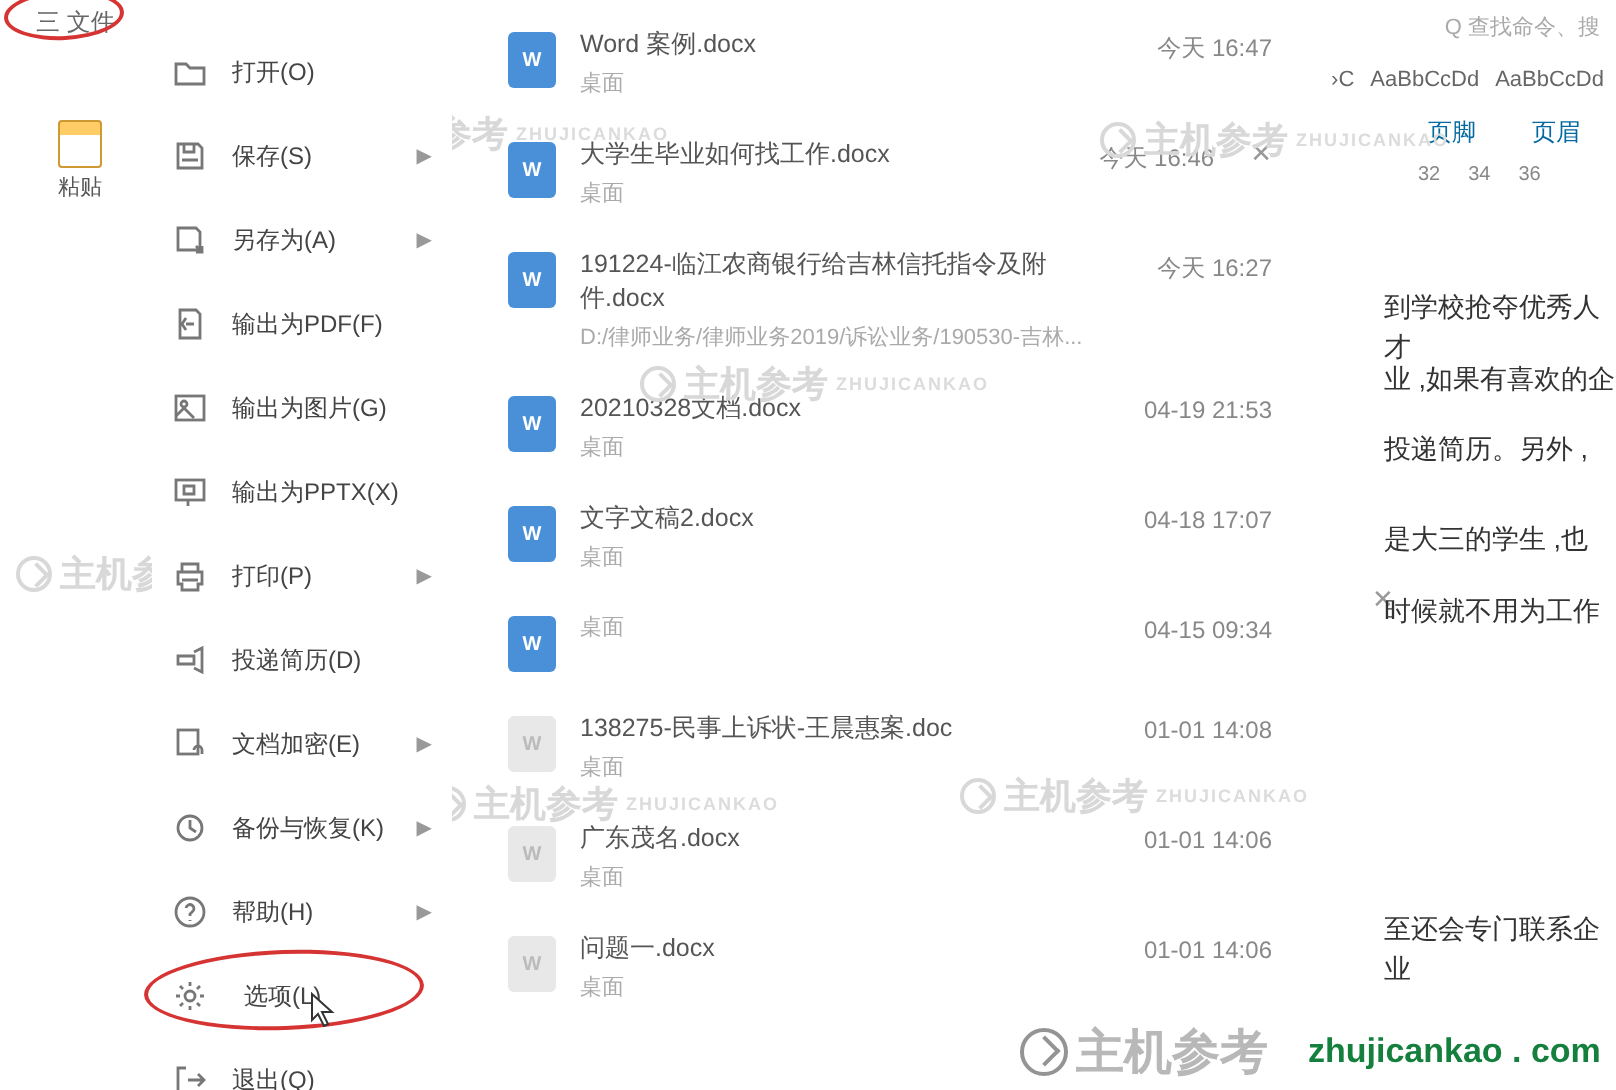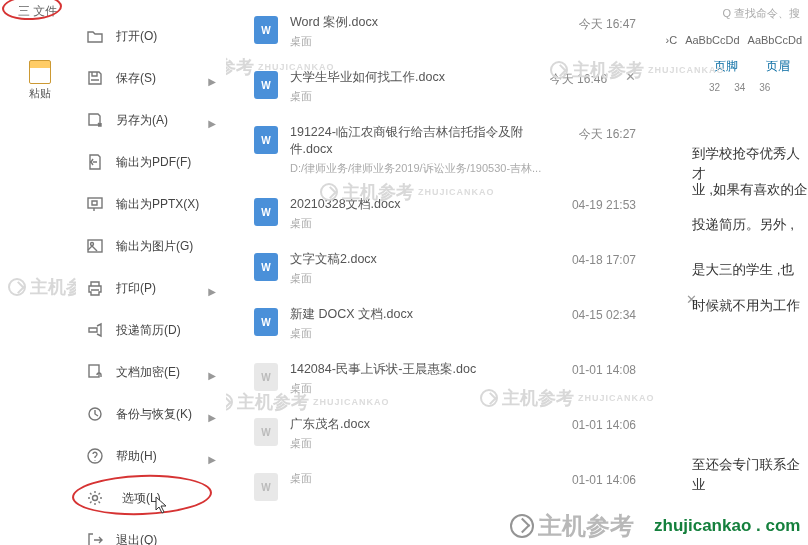--- a/index.html
+++ b/index.html
@@ -8,21 +8,21 @@
     .topbar { position: absolute; top: 0; left: 0; right: 0; height: 18px; }
     .file-btn { position: absolute; top: 3px; left: 18px; font-size: 12px; color: #666; }
     .ellipse-file { position: absolute; top: -5px; left: 2px; width: 60px; height: 25px; border: 2px solid #d63333; border-radius: 50%; transform: rotate(-3deg); }
     
     .toolbar-left { position: absolute; top: 48px; left: 4px; width: 72px; display: flex; flex-direction: column; align-items: center; gap: 2px; }
     .paste-btn { display: flex; flex-direction: column; align-items: center; gap: 2px; margin-top: 12px; }
     .paste-icon { width: 22px; height: 24px; border: 1px solid #cc9933; background: linear-gradient(#ffcc66 30%, #fff 30%); border-radius: 2px; }
     .paste-label { font-size: 11px; color: #555; text-align: right; }
     
     .menu-panel { position: absolute; top: 15px; left: 76px; width: 150px; background: #fff; z-index: 10; }
-    .menu-item { display: flex; align-items: flex-end; gap: 12px; padding: 12px 10px; cursor: pointer; color: #444; }
+    .menu-item { display: flex; align-items: center; gap: 12px; padding: 12px 10px; cursor: pointer; color: #444; }
     .menu-item .icon { width: 18px; height: 18px; display: flex; align-items: center; justify-content: center; flex-shrink: 0; }
     .menu-item .expand { margin-left: auto; color: #999; font-size: 10px; }
     .menu-item.options { position: relative; gap: 18px; }
     .ellipse-options { position: absolute; top: 475px; left: 72px; width: 140px; height: 40px; border: 2px solid #d63333; border-radius: 50%; transform: rotate(-2deg); z-index: 11; pointer-events: none;}
     
     .file-list { position: absolute; top: 4px; left: 250px; width: 390px; }
     .file-item { display: flex; align-items: flex-start; gap: 12px; padding: 10px 4px; }
     .file-icon { width: 24px; height: 28px; background: #4a90d9; border-radius: 3px; display: flex; align-items: center; justify-content: center; color: #fff; font-size: 10px; font-weight: bold; flex-shrink: 0; margin-top: 2px; }
     .file-icon.light { background: #e8e8e8; color: #bbb; }
     .file-info { flex: 1; }
@@ -97,35 +97,35 @@
     <span class="icon">
         <svg class="mi" viewBox="0 0 18 18">
           <path d="M4 2h8l2 2v12H4z M7 9h4 M7 6l-2 3 2 3"></path>
         </svg>
       </span>
     <span>输出为PDF(F)</span>
   </div>
   <div class="menu-item">
     <span class="icon">
         <svg class="mi" viewBox="0 0 18 18">
-          <rect x="2" y="3" width="14" height="10"></rect>
-          <path d="M6 6h5v4H6z M8 13v3"></path>
-        </svg>
-      </span>
-    <span>输出为PPTX(X)</span>
-  </div>
-  <div class="menu-item">
-    <span class="icon">
-        <svg class="mi" viewBox="0 0 18 18">
           <rect x="2" y="3" width="14" height="12"></rect>
           <circle cx="6" cy="7" r="1.5"></circle>
           <path d="M2 13l4-4 5 5"></path>
         </svg>
       </span>
     <span>输出为图片(G)</span>
+  </div>
+  <div class="menu-item">
+    <span class="icon">
+        <svg class="mi" viewBox="0 0 18 18">
+          <rect x="2" y="3" width="14" height="10"></rect>
+          <path d="M6 6h5v4H6z M8 13v3"></path>
+        </svg>
+      </span>
+    <span>输出为PPTX(X)</span>
   </div>
   <div class="menu-item">
     <span class="icon">
         <svg class="mi" viewBox="0 0 18 18">
           <path d="M5 7V3h8v4 M3 7h12v6h-2v3H5v-3H3z M5 11h8"></path>
         </svg>
       </span>
     <span>打印(P)</span>
     <span class="expand">▶</span>
   </div>
@@ -228,44 +228,44 @@
     <div class="file-icon">W</div>
     <div class="file-info">
         <div class="file-name">文字文稿2.docx</div>
         <div class="file-path">桌面</div>
       </div>
     <div class="file-date">04-18 17:07</div>
   </div>
   <div class="file-item">
     <div class="file-icon">W</div>
     <div class="file-info">
-        <div class="file-name">新建 DOCX 文档.docx</div>
-        <div class="file-path">桌面</div>
-      </div>
-    <div class="file-date">04-15 02:34</div>
+        <div class="file-path">桌面</div>
+      </div>
+    <div class="file-date">04-15 09:34</div>
   </div>
   <div class="file-item">
     <div class="file-icon light">W</div>
     <div class="file-info">
-        <div class="file-name">142084-民事上诉状-王晨惠案.doc</div>
+        <div class="file-name">138275-民事上诉状-王晨惠案.doc</div>
         <div class="file-path">桌面</div>
       </div>
     <div class="file-date">01-01 14:08</div>
   </div>
   <div class="file-item">
     <div class="file-icon light">W</div>
     <div class="file-info">
         <div class="file-name">广东茂名.docx</div>
         <div class="file-path">桌面</div>
       </div>
     <div class="file-date">01-01 14:06</div>
   </div>
   <div class="file-item">
     <div class="file-icon light">W</div>
     <div class="file-info">
+        <div class="file-name">问题一.docx</div>
         <div class="file-path">桌面</div>
       </div>
     <div class="file-date">01-01 14:06</div>
   </div>
 </div>
 
 <div class="right-panel">
   <span class="search-hint">Q 查找命令、搜</span>
   <div class="styles">
     <span>›C</span>

